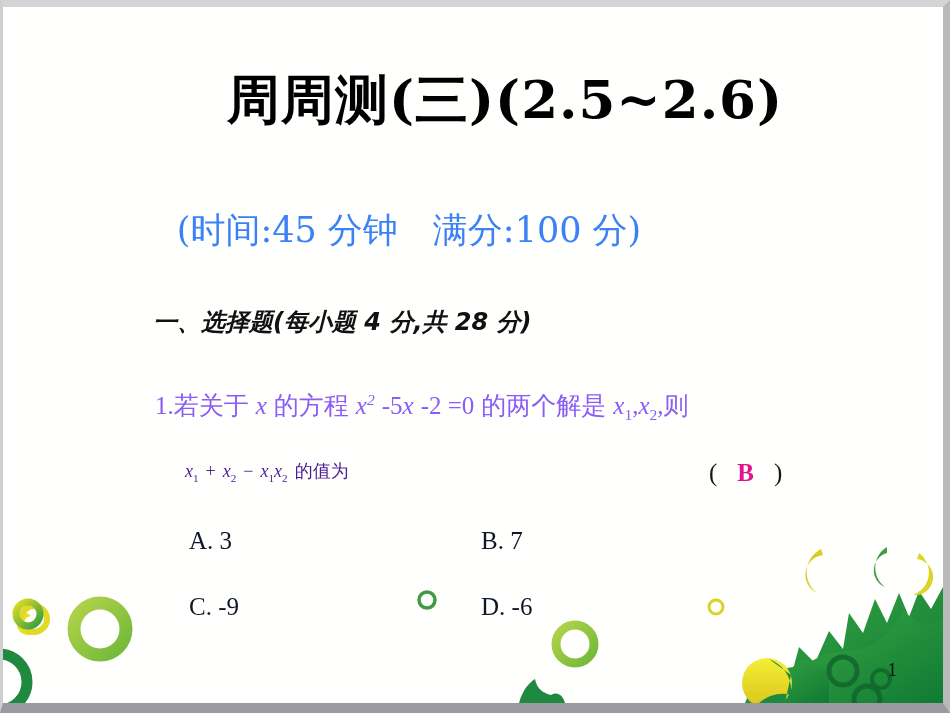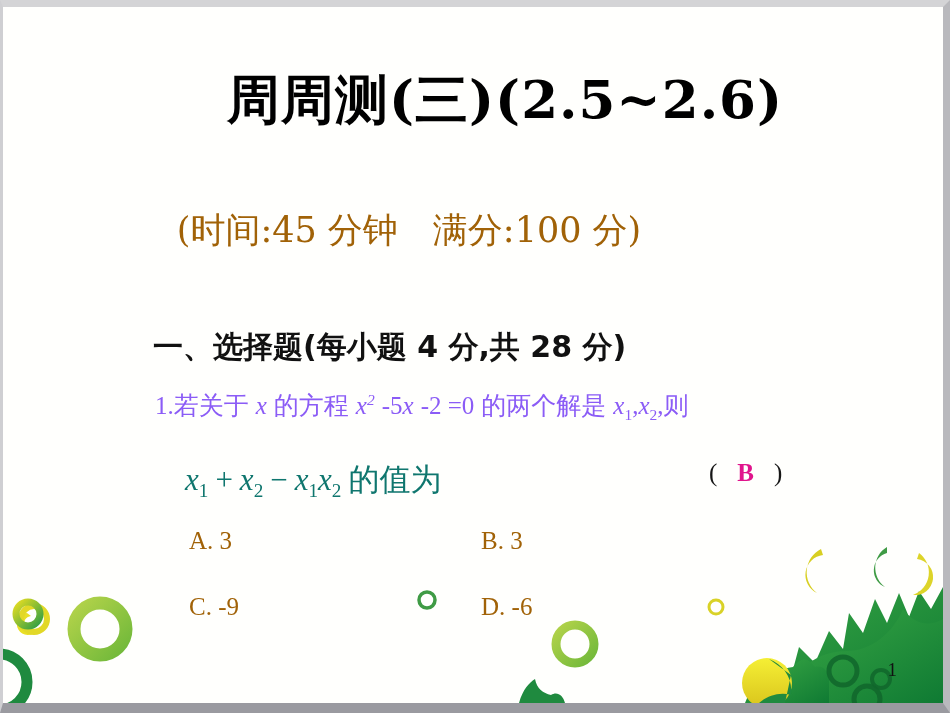--- a/index.html
+++ b/index.html
@@ -50,65 +50,66 @@
     white-space: nowrap;
     margin-left: 32px;
   }
   .subtitle {
     position: absolute;
     left: 0; top: 200px;
     width: 812px;
     text-align: center;
     font-family: "DejaVu Serif", "Liberation Serif", serif;
     font-size: 35px;
-    color: #a16207;
+    color: #3b82f6;
     white-space: nowrap;
   }
   .section-heading {
     position: absolute;
-    left: 150px; top: 320px;
+    left: 150px; top: 299px;
     font-family: "DejaVu Sans", "Liberation Sans", sans-serif;
-    font-size: 30px;
+    font-size: 24px;
     font-weight: bold;
     color: #111111;
     white-space: nowrap;
+    font-style: italic;
   }
 
   .q-line1 {
     position: absolute;
     left: 152px; top: 382px;
     font-size: 25px;
     color: #8b5cf6;
     white-space: nowrap;
   }
   .q-line2 {
     position: absolute;
     left: 182px; top: 452px;
-    font-size: 31px;
-    color: #0f766e;
+    font-size: 18px;
+    color: #4c1d95;
     white-space: nowrap;
   }
   .answer-box {
     position: absolute;
     left: 706px; top: 452px;
     font-size: 25px;
     color: #161616;
     white-space: nowrap;
   }
   .answer-letter {
     color: #e0148c;
     font-weight: bold;
     padding: 0 20px;
     font-family: "Liberation Serif", "DejaVu Serif", serif;
   }
 
   .opt {
     position: absolute;
     font-size: 25px;
-    color: #a16207;
+    color: #0f172a;
     white-space: nowrap;
   }
   .opt-a { left: 186px; top: 520px; }
   .opt-b { left: 478px; top: 520px; }
   .opt-c { left: 186px; top: 586px; }
   .opt-d { left: 478px; top: 586px; }
 
   
   .mi { font-style: italic; font-family: "Liberation Serif","DejaVu Serif",serif; }
   sup.ex { font-size: 0.62em; vertical-align: super; font-style: italic; }
@@ -145,21 +146,21 @@
 
     <div class="q-line2">
       <span class="mi">x</span><sub class="sb">1</sub><span class="sp"></span>+<span class="sp"></span><span class="mi">x</span><sub class="sb">2</sub><span class="sp"></span>−<span class="sp"></span><span class="mi">x</span><sub class="sb">1</sub><span class="mi">x</span><sub class="sb">2</sub><span class="sp"></span><span>的值为</span>
     </div>
 
     <div class="answer-box">
       <span>(</span><span class="answer-letter">B</span><span>)</span>
     </div>
 
     <div class="opt opt-a">A. 3</div>
-    <div class="opt opt-b">B. 3</div>
+    <div class="opt opt-b">B. 7</div>
     <div class="opt opt-c">C. -9</div>
     <div class="opt opt-d">D. -6</div>
 
     <div id="art-layer">
       <svg width="940" height="156" viewBox="0 0 940 156" xmlns="http://www.w3.org/2000/svg">
         <defs>
           <linearGradient id="gGreen" x1="0" y1="0" x2="1" y2="1">
             <stop offset="0%" stop-color="#3aa845"></stop>
             <stop offset="100%" stop-color="#0f7a33"></stop>
           </linearGradient>

